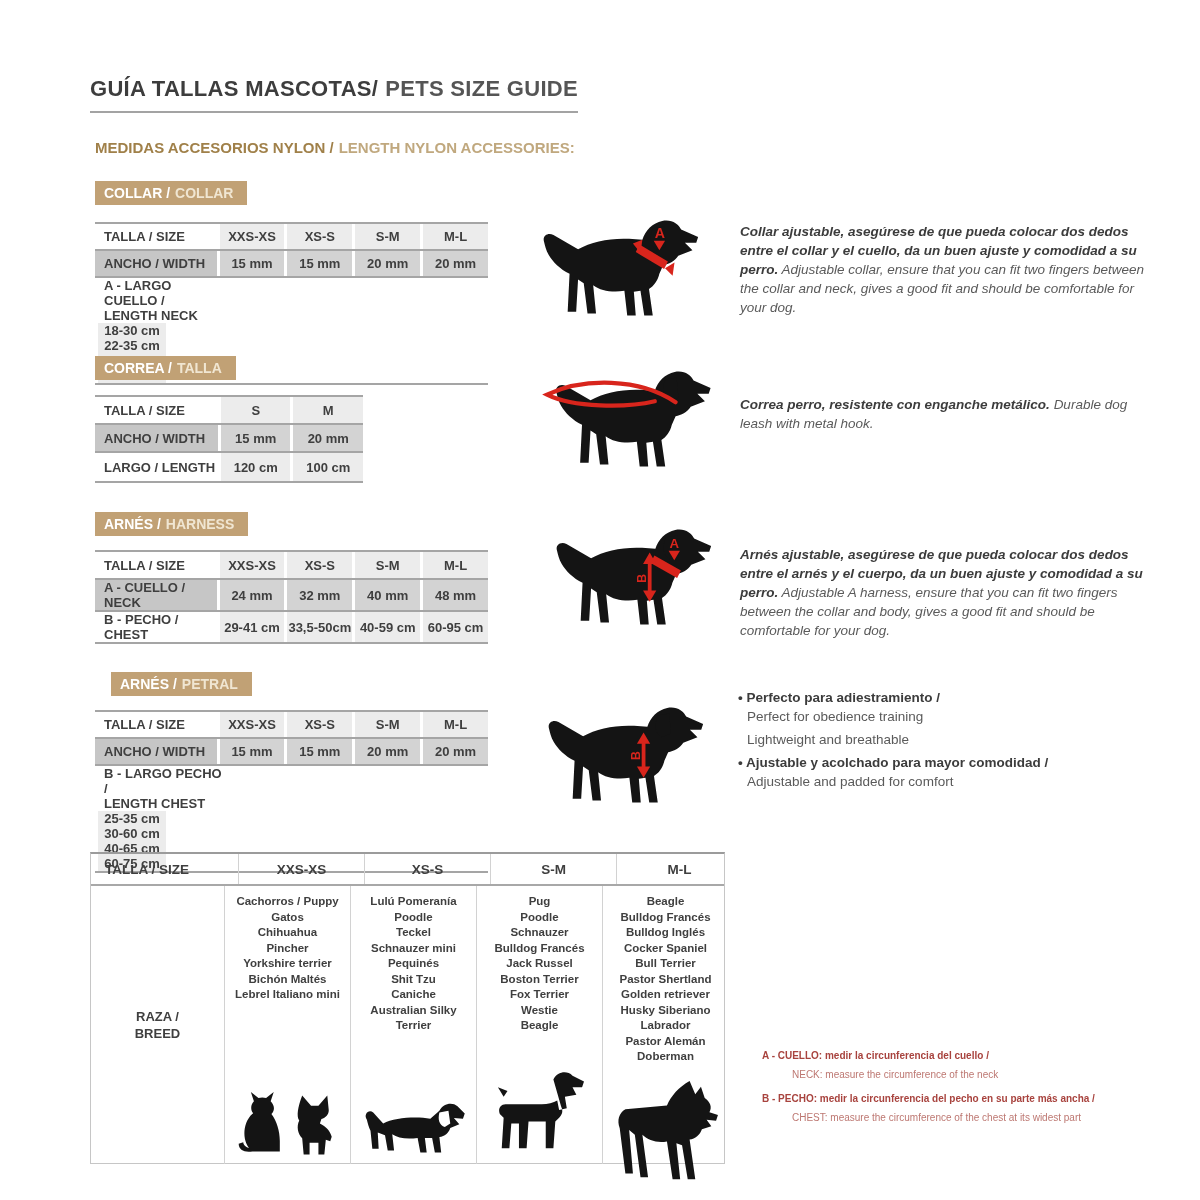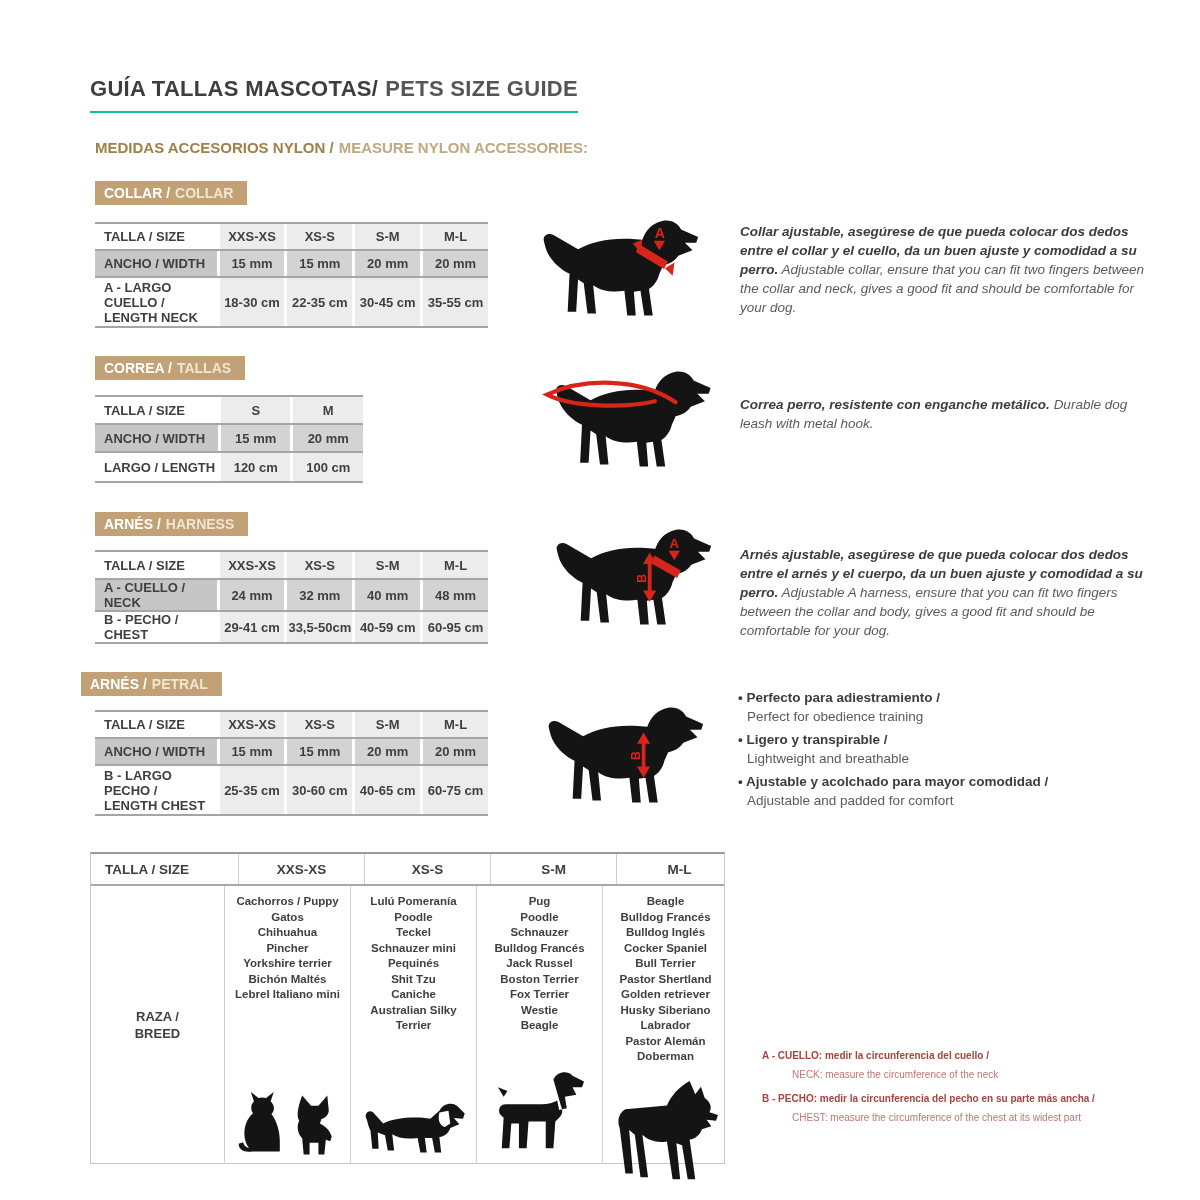--- a/index.html
+++ b/index.html
@@ -2,21 +2,21 @@
 <html><head>
 <meta charset="utf-8">
 <style>
   html,body{margin:0;padding:0;}
   body{width:1200px;height:1200px;background:#ffffff;position:relative;
        font-family:"Liberation Sans", sans-serif;color:#3f3f3f;overflow:hidden;}
   .abs{position:absolute;}
 
   
   .title{left:90px;top:76px;font-size:22px;font-weight:bold;letter-spacing:.3px;
-         border-bottom:2px solid #14b8a6;padding-bottom:9px;white-space:nowrap;}
+         border-bottom:2px solid #a3a3a3;padding-bottom:9px;white-space:nowrap;}
   .title .es{color:#3d3d3d;}
   .title .en{color:#555;margin-left:7px;}
 
   
   .subtitle{left:95px;top:139px;font-size:15px;font-weight:bold;white-space:nowrap;}
   .subtitle .es{color:#a08049;}
   .subtitle .en{color:#c0a87e;margin-left:5px;}
 
   
   .badge{background:#c1a175;color:#fff;font-size:14px;font-weight:bold;
@@ -25,21 +25,21 @@
 
   
   .size-table{border-top:2px solid #a5a5a5;}
   .t-row{display:flex;border-bottom:2px solid #a5a5a5;align-items:stretch;}
   .t-label{width:118px;display:flex;align-items:center;padding-left:9px;
            font-weight:bold;font-size:13px;white-space:pre-line;line-height:15px;background:#fff;}
   .t-cell{width:68px;margin-left:3px;background:#ececec;display:flex;align-items:center;
           justify-content:center;font-weight:bold;font-size:13px;}
   .t-row.shaded .t-label{background:#c6c6c6;}
   .t-row.shaded .t-cell{background:#d3d3d3;}
-  .h25{min-height:25px;} .h26{min-height:26px;} .h28{min-height:28px;justify-content:flex-end;} .h48{min-height:48px;}
+  .h25{min-height:25px;} .h26{min-height:26px;} .h28{min-height:28px;justify-content:flex-end;} .h48{min-height:48px;flex-direction:column;}
   .w72{width:72px;}
 
   
   .desc{width:408px;font-size:13.5px;line-height:19px;font-style:italic;}
   .desc .es{font-weight:bold;color:#3c3c3c;}
   .desc .en{color:#5a5a5a;}
 
   
   .bullets{width:420px;font-size:13.5px;line-height:19px;}
   .bullet{margin-bottom:4px;}
@@ -85,21 +85,21 @@
       <path fill="#141414" d="M117 10 C113 20 114 29 121 33 L131 29 L129 8 Z"></path>
     </symbol>
   </defs>
 </svg>
 
 <div class="abs title">
   <span class="es">GUÍA TALLAS MASCOTAS/</span><span class="en">PETS SIZE GUIDE</span>
 </div>
 
 <div class="abs subtitle">
-  <span class="es">MEDIDAS ACCESORIOS NYLON /</span><span class="en">MEASURE NYLON ACCESSORIES:</span>
+  <span class="es">MEDIDAS ACCESORIOS NYLON /</span><span class="en">LENGTH NYLON ACCESSORIES:</span>
 </div>
 
 <div class="abs badge" style="left:95px;top:181px;text-align:center;">
   <span>COLLAR /</span><span class="en">COLLAR</span>
 </div>
 
 <div class="abs size-table" style="left:95px;top:222px;width:393px;">
   <div class="t-row h25">
     <div class="t-label">TALLA / SIZE</div>
     <div class="t-cell h25">XXS-XS</div>
@@ -136,21 +136,21 @@
     </g>
   </svg>
 </div>
 
 <div class="abs desc" style="left:740px;top:222px;">
   <span class="es">Collar ajustable, asegúrese de que pueda colocar dos dedos entre el collar y el cuello, da un buen ajuste y comodidad a su perro.</span>
   <span class="en">Adjustable collar, ensure that you can fit two fingers between the collar and neck, gives a good fit and should be comfortable for your dog.</span>
 </div>
 
 <div class="abs badge" style="left:95px;top:356px;">
-  <span>CORREA /</span><span class="en">TALLAS</span>
+  <span>CORREA /</span><span class="en">TALLA</span>
 </div>
 
 <div class="abs size-table" style="left:95px;top:395px;width:268px;">
   <div class="t-row h26">
     <div class="t-label">TALLA / SIZE</div>
     <div class="t-cell w72 h26">S</div>
     <div class="t-cell w72 h26">M</div>
   </div>
   <div class="t-row shaded h26">
     <div class="t-label">ANCHO / WIDTH</div>
@@ -217,21 +217,21 @@
       <text class="redtxt" font-size="13" transform="translate(96 58) rotate(-90)">B</text>
     </g>
   </svg>
 </div>
 
 <div class="abs desc" style="left:740px;top:545px;">
   <span class="es">Arnés ajustable, asegúrese de que pueda colocar dos dedos entre el arnés y el cuerpo, da un buen ajuste y comodidad a su perro.</span>
   <span class="en">Adjustable A harness, ensure that you can fit two fingers between the collar and body, gives a good fit and should be comfortable for your dog.</span>
 </div>
 
-<div class="abs badge" style="left:81px;top:672px;">
+<div class="abs badge" style="left:111px;top:672px;">
   <span>ARNÉS /</span><span class="en">PETRAL</span>
 </div>
 
 <div class="abs size-table" style="left:95px;top:710px;width:393px;">
   <div class="t-row h25">
     <div class="t-label">TALLA / SIZE</div>
     <div class="t-cell h25">XXS-XS</div>
     <div class="t-cell h25">XS-S</div>
     <div class="t-cell h25">S-M</div>
     <div class="t-cell h25">M-L</div>
@@ -264,21 +264,20 @@
     </g>
   </svg>
 </div>
 
 <div class="abs bullets" style="left:738px;top:688px;">
   <div class="bullet">
     <div class="es">Perfecto para adiestramiento /</div>
     <div class="en">Perfect for obedience training</div>
   </div>
   <div class="bullet">
-    <div class="es">Ligero y transpirable /</div>
     <div class="en">Lightweight and breathable</div>
   </div>
   <div class="bullet">
     <div class="es">Ajustable y acolchado para mayor comodidad /</div>
     <div class="en">Adjustable and padded for comfort</div>
   </div>
 </div>
 
 <div class="abs breed-table">
   <div class="bt-header">

